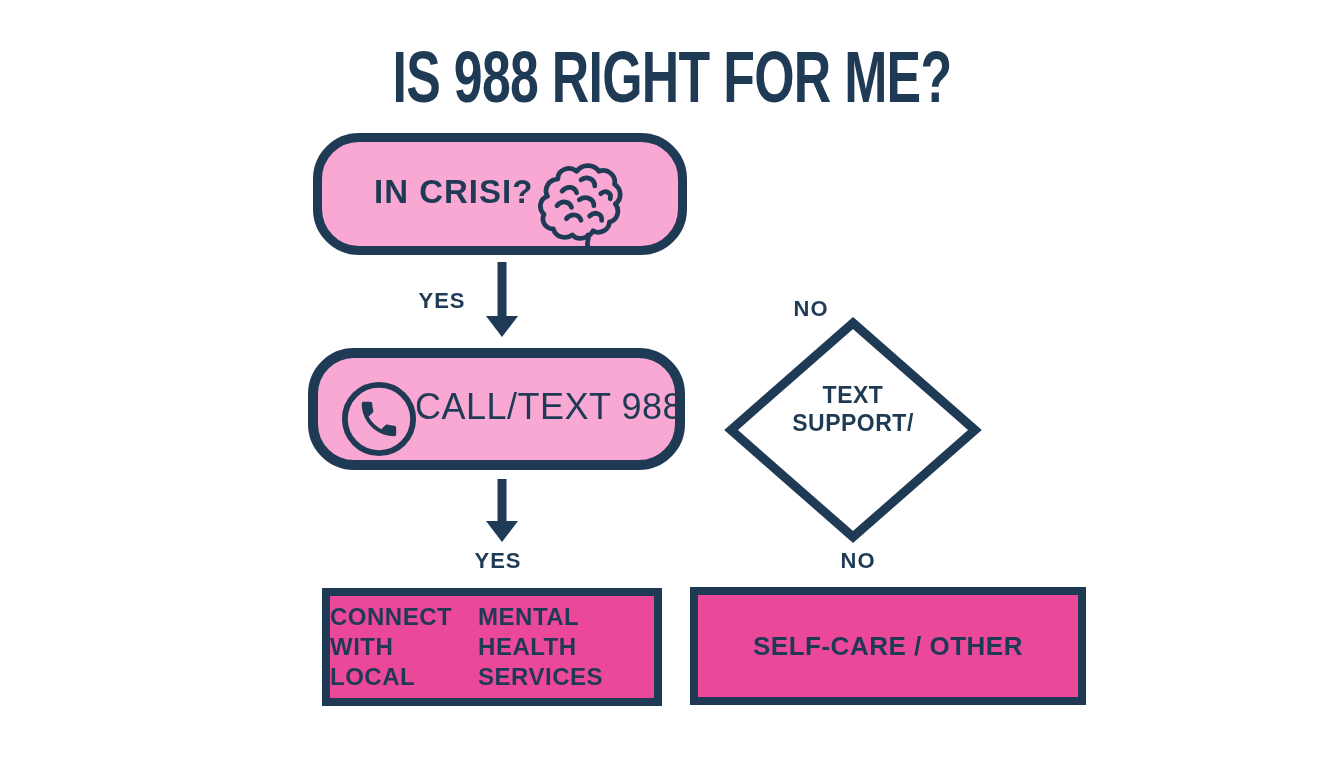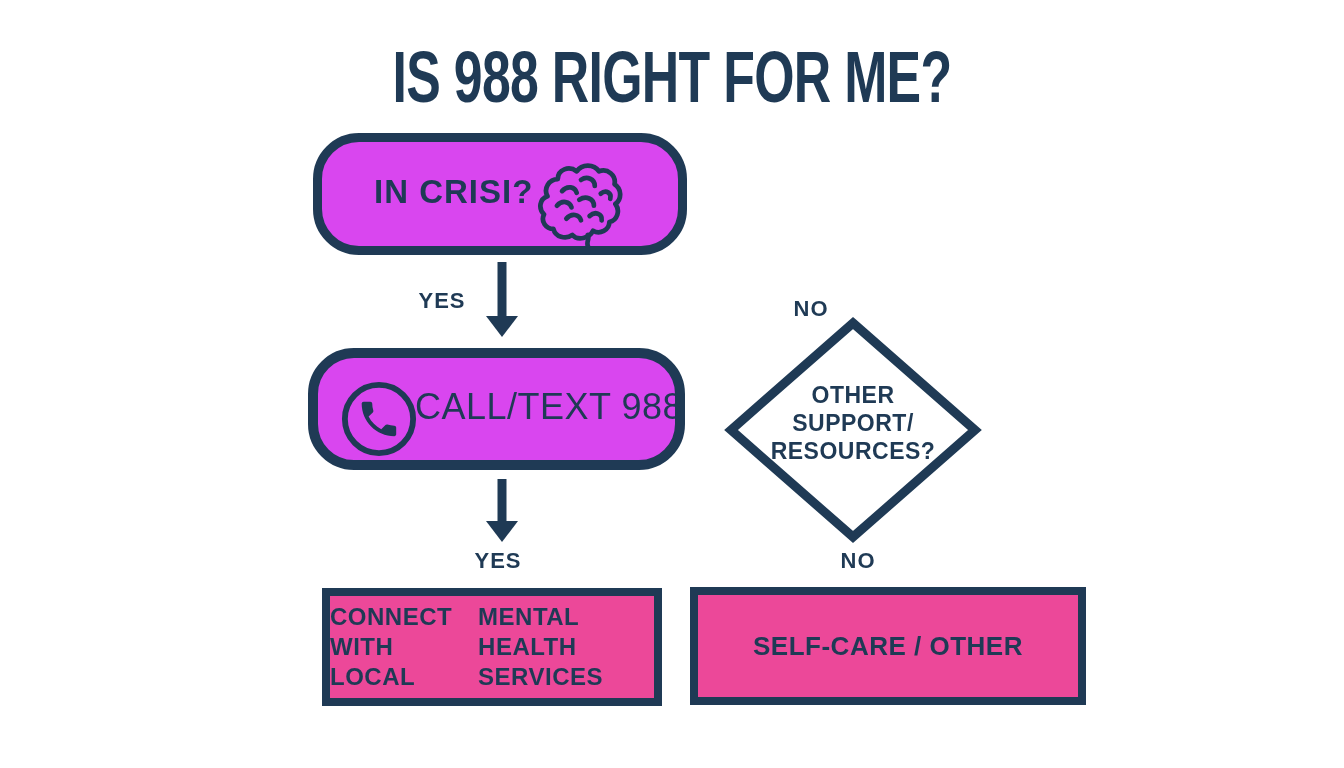--- a/index.html
+++ b/index.html
@@ -16,21 +16,21 @@
   }
   .title {
     position: absolute; left: 0; top: 36px; width: 100%;
     text-align: center;
     font-size: 72px; font-weight: 800; letter-spacing: -1px;
     transform: scaleX(0.72);
     white-space: nowrap;
   }
   .rounded-box {
     position: absolute;
-    background: #d946ef;
+    background: #f9a8d4;
     border: 9px solid var(--ink);
     border-radius: 46px;
   }
   .box-crisis { left: 313px; top: 133px; width: 374px; height: 122px; }
   .box-call   { left: 308px; top: 348px; width: 377px; height: 122px; border-width: 10px; }
   .crisis-label {
     position: absolute; left: 52px; top: 50%; transform: translateY(-54%);
     font-size: 33px; font-weight: 800; letter-spacing: 1px; white-space: nowrap;
   }
   .brain-icon {
@@ -131,23 +131,22 @@
     <div>CONNECT WITH LOCAL</div>
     <div>MENTAL HEALTH SERVICES</div>
   </div>
 
   <div class="edge-label no-top">NO</div>
 
   <svg class="diamond-wrap" viewBox="0 0 264 234" width="264" height="234">
     <polygon points="132,10 254,117 132,224 10,117" fill="#ffffff" stroke="currentColor" stroke-width="9" stroke-linejoin="miter"></polygon>
   </svg>
   <div class="diamond-text">
-    <div>OTHER</div>
+    <div>TEXT</div>
     <div>SUPPORT/</div>
-    <div>RESOURCES?</div>
   </div>
 
   <div class="edge-label no-bottom">NO</div>
 
   <div class="rect-box box-selfcare">
     <div>SELF-CARE / OTHER</div>
   </div>
 
 </div>
 

